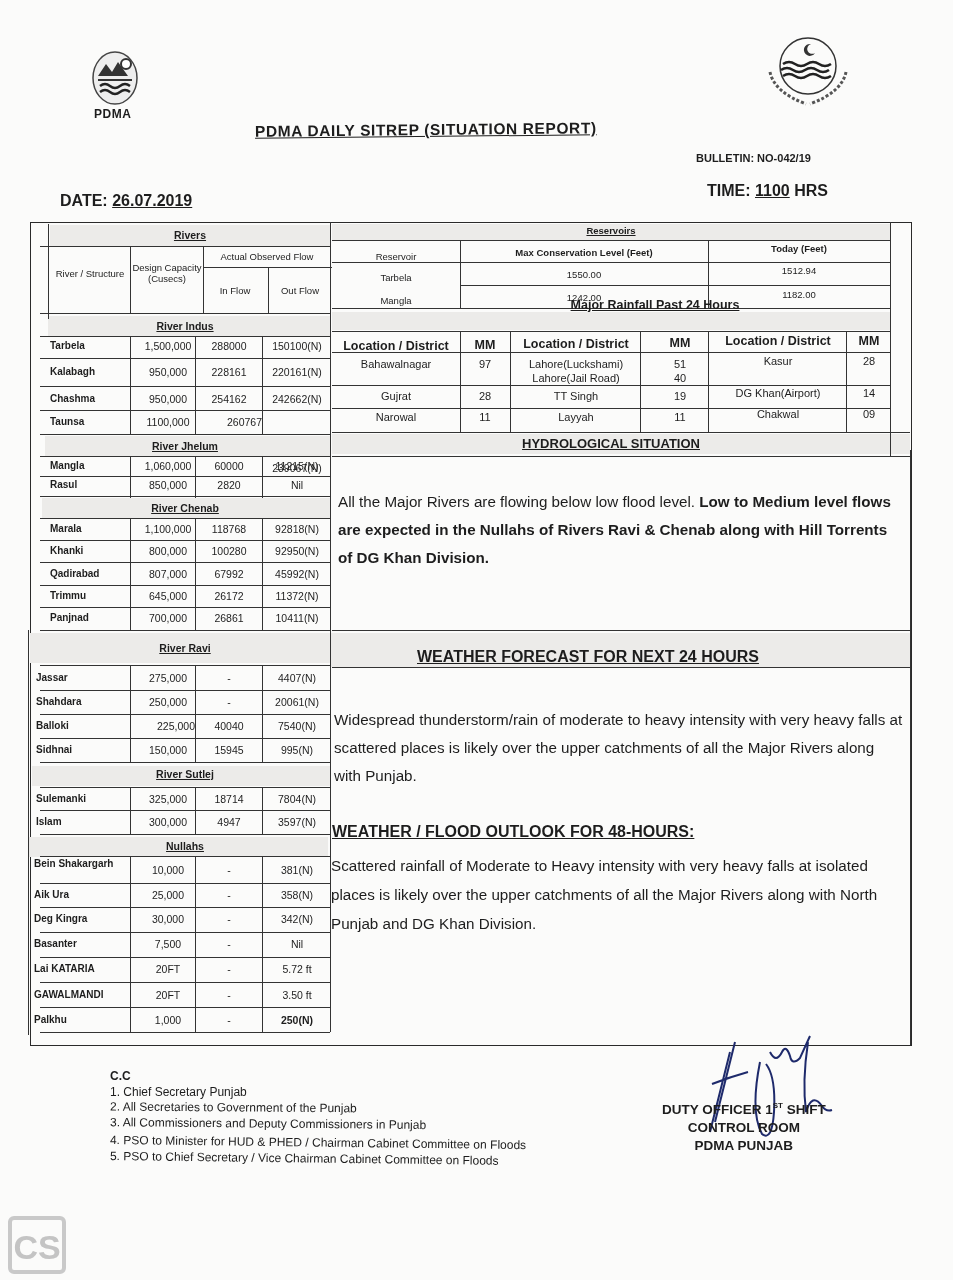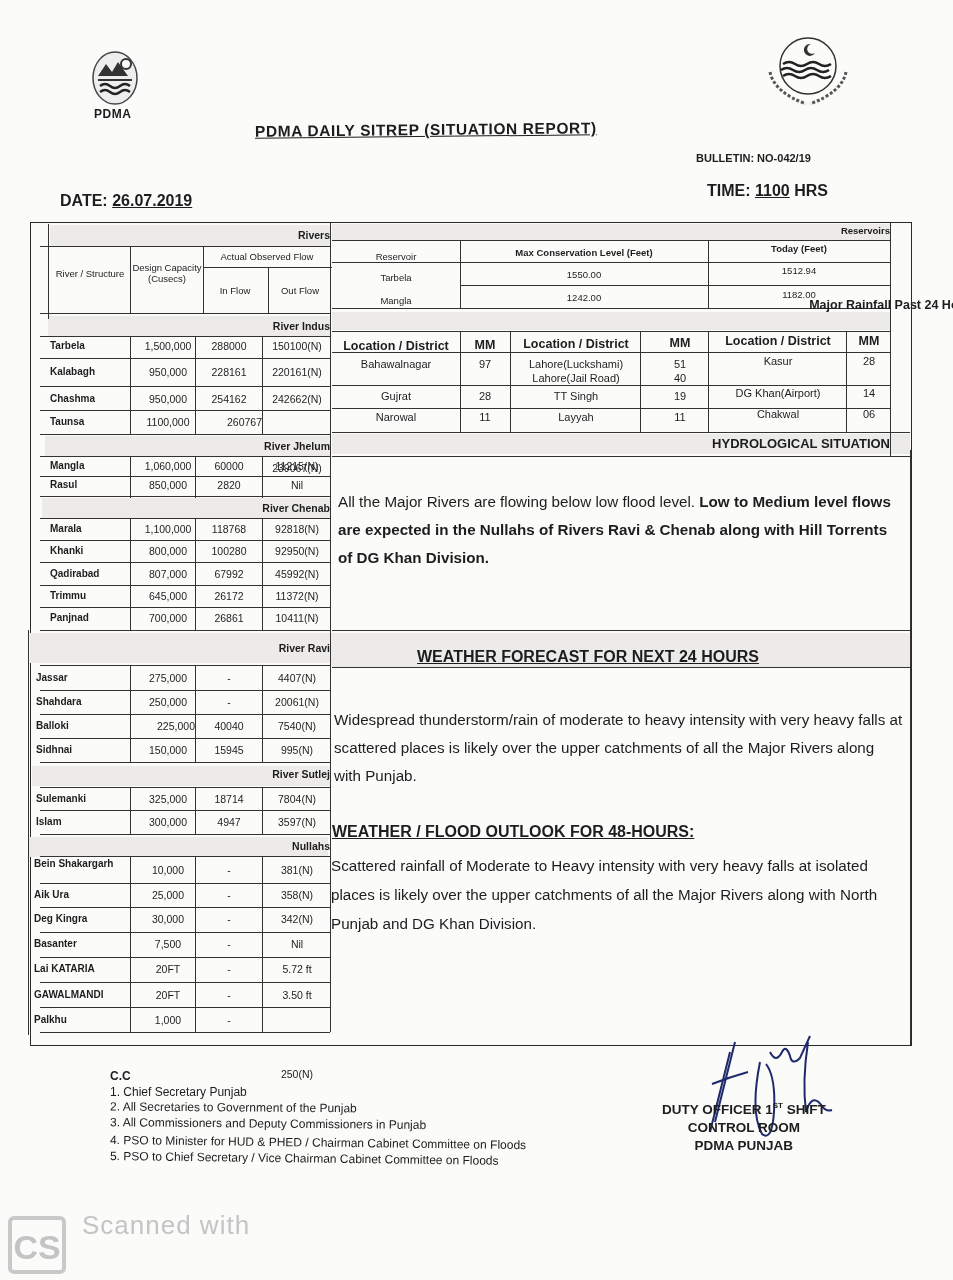--- a/index.html
+++ b/index.html
@@ -23,21 +23,21 @@
 
   
   #frame { left:30px; top:222px; width:880px; height:822px; border:1.5px solid #2a2a2a; border-top:1.5px solid #2a2a2a; }
   .hline { position:absolute; height:0; border-top:1.2px solid #333; }
   .vline { position:absolute; width:0; border-left:1.2px solid #333; }
   .shade { position:absolute; background:#ecebe9; }
 
   .cell { position:absolute; font-size:10.5px; text-align:center; white-space:nowrap; }
   .cell.l { text-align:left; }
   .rname { font-weight:bold; font-size:10px; }
-  .sect { position:absolute; font-size:10.5px; font-weight:bold; text-align:right; }
+  .sect { position:absolute; font-size:10.5px; font-weight:bold; text-decoration:underline; text-align:center; }
 
   .rain-h { position:absolute; font-size:12.5px; font-weight:bold; text-align:center; }
   .rain-c { position:absolute; font-size:11px; text-align:center; }
 
   .para { position:absolute; font-size:15.2px; line-height:28px; }
   .heading { position:absolute; font-size:16px; font-weight:bold; text-decoration:underline; }
 
   #cc { left:110px; top:1068px; font-size:12px; line-height:16px; }
   #cc .ttl { font-weight:bold; }
   #sig-block { left:662px; top:1097px; font-size:13.5px; font-weight:bold; text-align:center; line-height:18px; }
@@ -322,21 +322,21 @@
     <div>
       <div class="cell l rname" style="left: 34px; top: 989px; width: 82px;">GAWALMANDI</div>
       <div class="cell" style="left: 132px; top: 989px; width: 72px;">20FT</div>
       <div class="cell" style="left: 196px; top: 989px; width: 66px;">-</div>
       <div class="cell" style="left: 264px; top: 989px; width: 66px;">3.50 ft</div>
     </div>
     <div>
       <div class="cell l rname" style="left: 34px; top: 1014px; width: 82px;">Palkhu</div>
       <div class="cell" style="left: 132px; top: 1014px; width: 72px;">1,000</div>
       <div class="cell" style="left: 196px; top: 1014px; width: 66px;">-</div>
-      <div class="cell" style="left: 264px; top: 1068px; width: 66px;">250(N)</div>
+      <div class="cell" style="left: 264px; top: 1014px; width: 66px; font-weight: bold;">250(N)</div>
     </div>
   </div>
 
 <div class="sect" style="left:332px;top:225px;width:558px;font-size:9.5px">Reservoirs</div>
 <div class="cell" style="left:332px;top:251px;width:128px;font-size:9.5px">Reservoir</div>
 <div class="cell" style="left:460px;top:247px;width:248px;font-size:9.5px;font-weight:bold">Max Conservation Level (Feet)</div>
 <div class="cell" style="left:708px;top:243px;width:182px;font-size:9.5px;font-weight:bold">Today (Feet)</div>
 <div>
   <div class="cell" style="left:332px;top:272px;width:128px;font-size:9.5px">Tarbela</div>
   <div class="cell" style="left:460px;top:269px;width:248px;font-size:9.5px">1550.00</div>
@@ -373,21 +373,21 @@
       <div class="rain-c" style="left: 640px; top: 390px; width: 80px;">19</div>
       <div class="rain-c" style="left: 710px; top: 387px; width: 136px;">DG Khan(Airport)</div>
       <div class="rain-c" style="left: 848px; top: 387px; width: 42px;">14</div>
     </div>
     <div>
       <div class="rain-c" style="left: 332px; top: 411px; width: 128px;">Narowal</div>
       <div class="rain-c" style="left: 460px; top: 411px; width: 50px;">11</div>
       <div class="rain-c" style="left: 512px; top: 411px; width: 128px;">Layyah</div>
       <div class="rain-c" style="left: 640px; top: 411px; width: 80px;">11</div>
       <div class="rain-c" style="left: 710px; top: 408px; width: 136px;">Chakwal</div>
-      <div class="rain-c" style="left: 848px; top: 408px; width: 42px;">06</div>
+      <div class="rain-c" style="left: 848px; top: 408px; width: 42px;">09</div>
     </div>
   </div>
 
 <div class="sect" style="left:332px;top:436px;width:558px;font-size:13px">HYDROLOGICAL SITUATION</div>
 <div class="para" style="left:338px;top:488px;width:560px"><span>All the Major Rivers are flowing below low flood level. </span><span class="b">Low to Medium level flows are expected in the Nullahs of Rivers Ravi &amp; Chenab along with Hill Torrents of DG Khan Division.</span></div>
 
 <div class="heading" style="left:417px;top:648px">WEATHER FORECAST FOR NEXT 24 HOURS</div>
 <div class="para" style="left:334px;top:706px;width:570px">Widespread thunderstorm/rain of moderate to heavy intensity with very heavy falls at scattered places is likely over the upper catchments of all the Major Rivers along with Punjab.</div>
 
 <div class="heading" style="left:332px;top:823px">WEATHER / FLOOD OUTLOOK FOR 48-HOURS:</div>
@@ -410,15 +410,14 @@
 
 <div id="sig-block" class="abs">
   <div><span>DUTY OFFICER 1</span><sup style="font-size:8px">ST</sup><span> SHIFT</span></div>
   <div>CONTROL ROOM</div>
   <div>PDMA PUNJAB</div>
 </div>
 
 <div id="watermark" class="abs">
   <div id="cs-box">CS</div>
   <div id="cs-text">
-    <div>Scanned with</div>
   </div>
 </div>
 
 </body></html>

